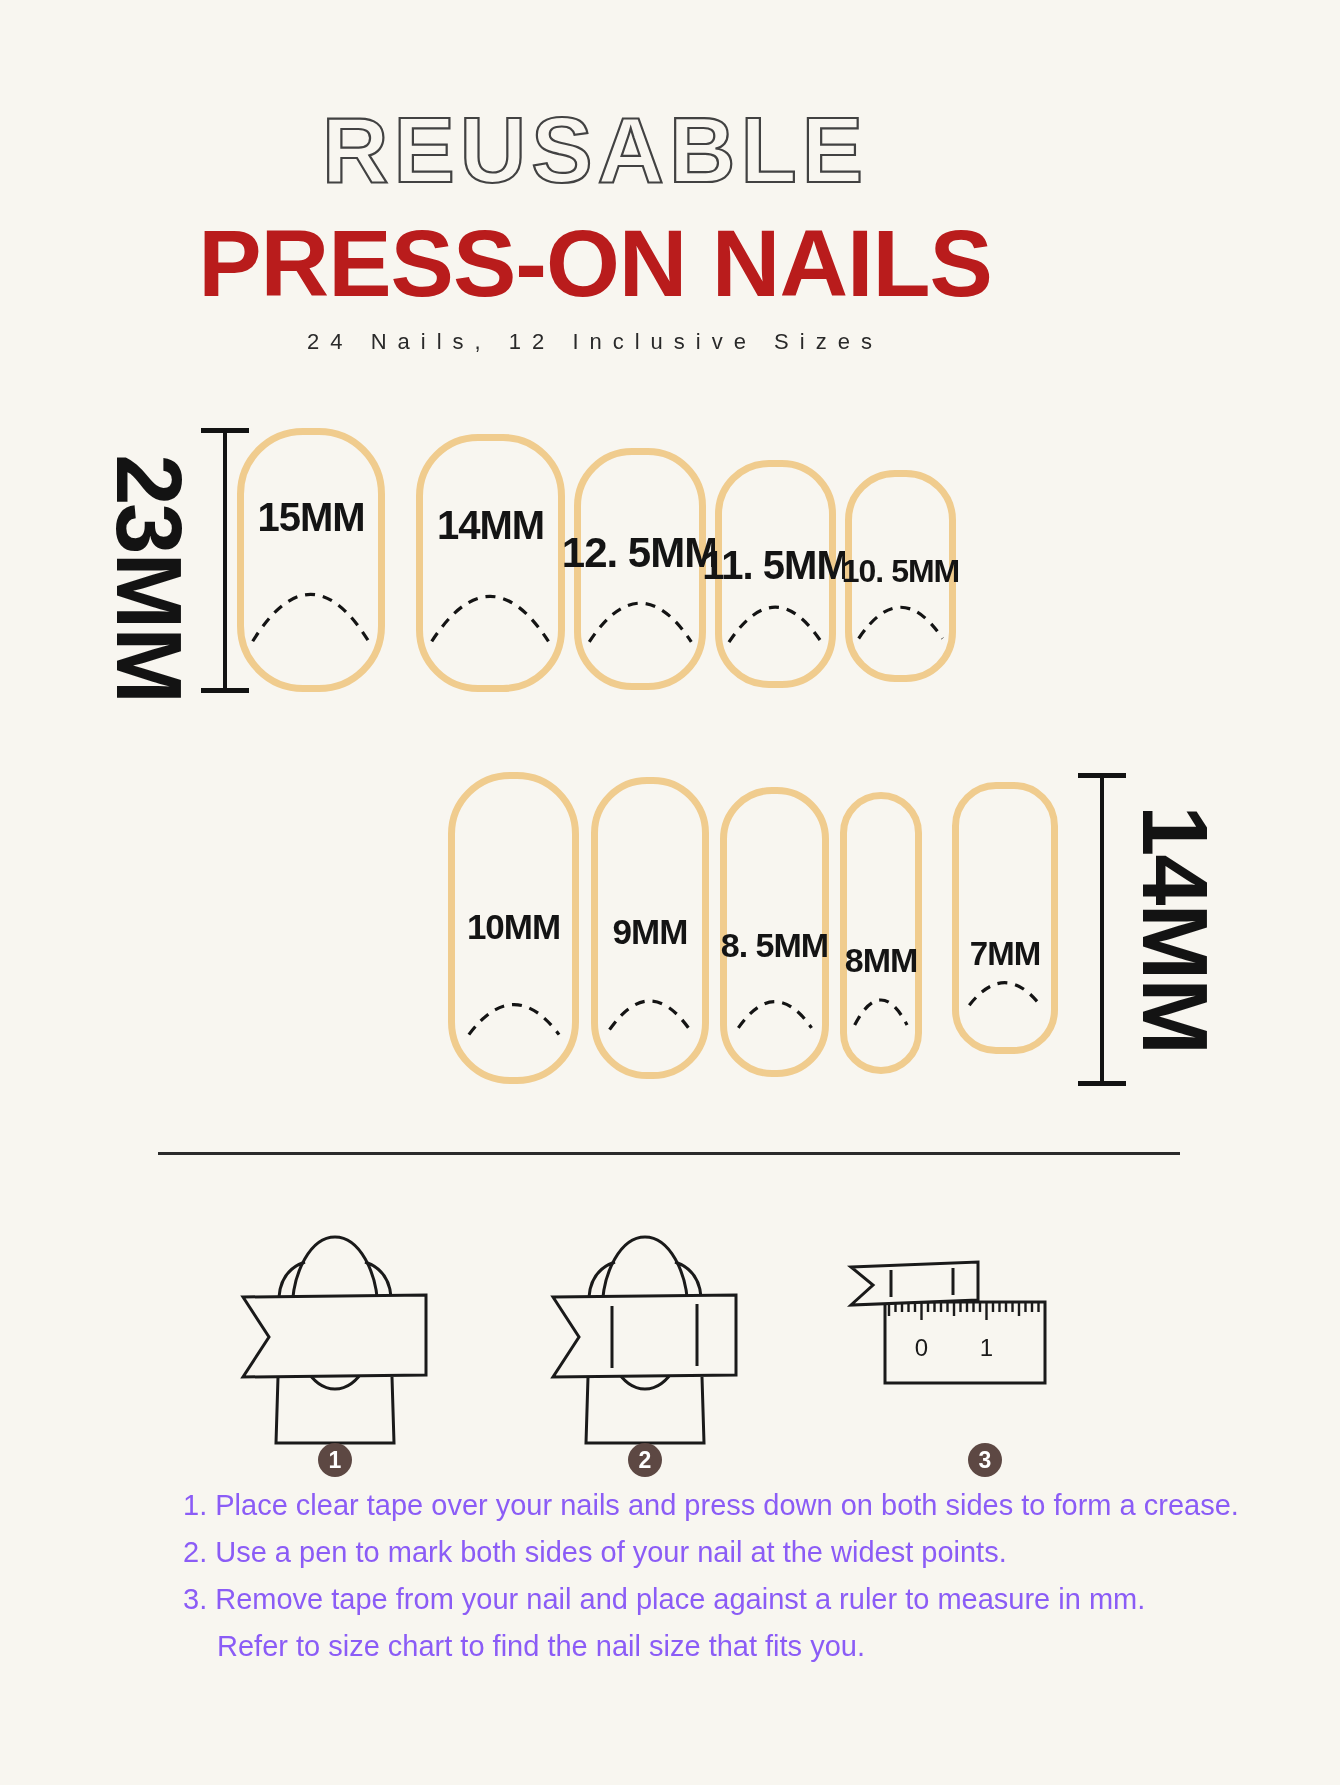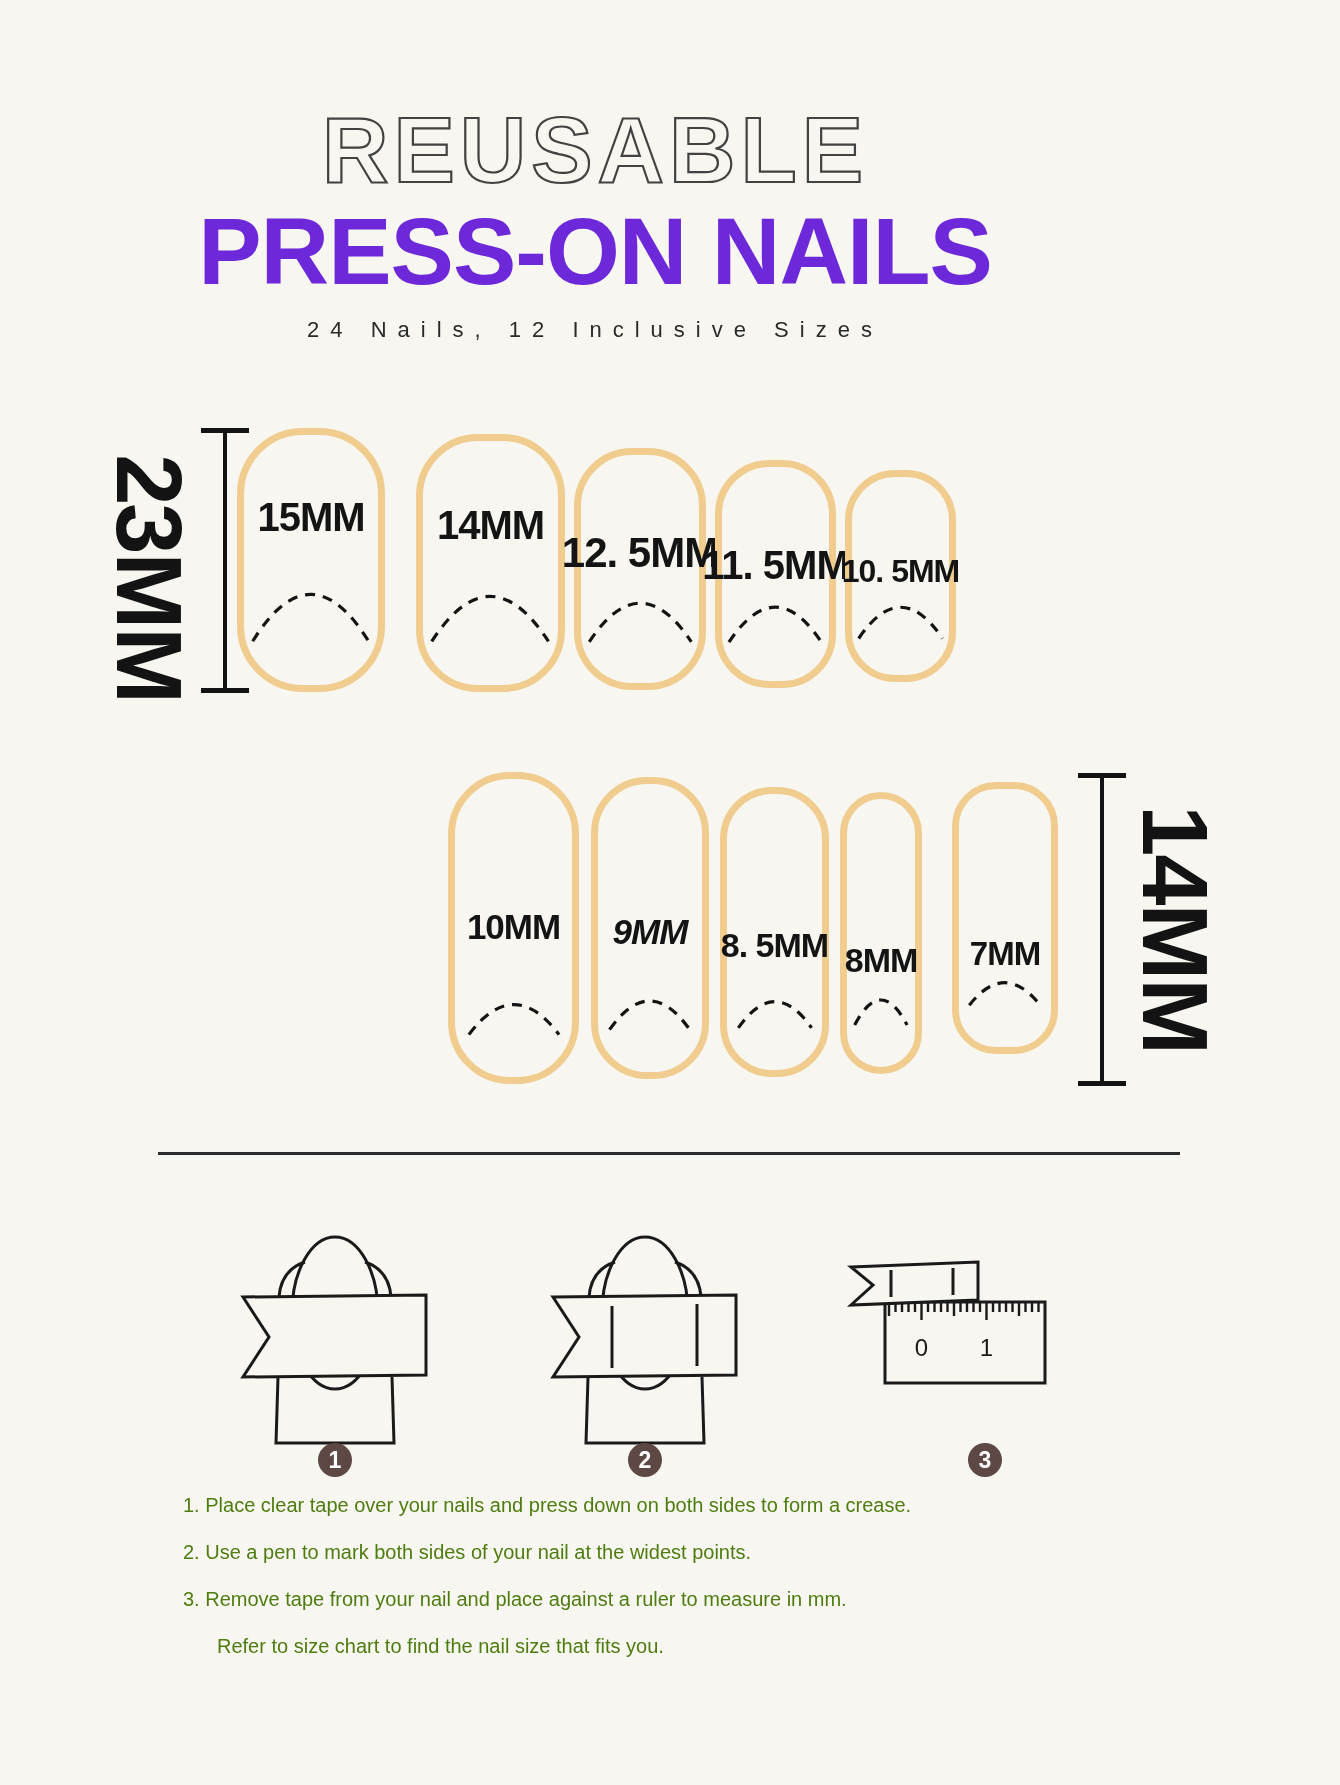--- a/index.html
+++ b/index.html
@@ -12,22 +12,22 @@
     overflow:hidden;
   }
   
   #header{position:absolute;left:0;top:0;width:1190px;text-align:center;}
   .title-outline{
     display:block;margin-top:104px;
     font-size:92px;font-weight:700;letter-spacing:5px;line-height:1.0;
     color:transparent;-webkit-text-stroke:2.2px #424242;
   }
   .title-main{
-    display:block;margin-top:8px;
-    font-size:95px;font-weight:800;letter-spacing:-1px;line-height:1.0;color:#6d28d9;
+    display:block;margin-top:20px;
+    font-size:95px;font-weight:800;letter-spacing:-1px;line-height:1.0;color:#b91c1c;
   }
   .subtitle{
     display:block;margin-top:18px;
     font-size:22px;font-weight:400;letter-spacing:11px;color:#2a2a2a;
   }
   .tagline{
     display:block;margin-top:8px;
     font-size:30px;font-weight:400;letter-spacing:9px;color:#2a2a2a;
   }
   
@@ -66,21 +66,21 @@
   .badge{
     position:absolute;width:34px;height:34px;border-radius:50%;
     background:#5d4843;color:#ffffff;
     display:flex;align-items:center;justify-content:center;
     font-size:23px;font-weight:700;
     transform:translate(-50%,-50%);
   }
   
   #instructions{
     position:absolute;left:183px;top:1482px;width:1060px;
-    font-size:20px;line-height:47px;color:#4d7c0f;
+    font-size:29px;line-height:47px;color:#8b5cf6;
   }
   .instr-indent{padding-left:34px;}
 </style>
 </head>
 <body>
 
 <div id="page">
 
   <div id="header">
     <span class="title-outline">REUSABLE</span>
@@ -124,21 +124,21 @@
       </svg>
   </div>
 
   <div class="nail" style="left:448px;top:772px;width:131px;height:312px;border-radius:62px;text-decoration:underline;">
     <span class="nlabel" style="top:128px;font-size:35px;">10MM</span>
     <svg class="smile" style="width:82%;left:9%;height:48px;bottom:40px;" viewBox="0 0 100 40" preserveAspectRatio="none">
         <path d="M3,38 Q50,-12 97,38"></path>
       </svg>
   </div>
   <div class="nail" style="left:591px;top:777px;width:118px;height:302px;border-radius:56px;">
-    <span class="nlabel" style="top:128px;font-size:35px;font-style:italic;">9MM</span>
+    <span class="nlabel" style="top:128px;font-size:35px;">9MM</span>
     <svg class="smile" style="width:82%;left:9%;height:46px;bottom:40px;" viewBox="0 0 100 40" preserveAspectRatio="none">
         <path d="M3,38 Q50,-12 97,38"></path>
       </svg>
   </div>
   <div class="nail" style="left:720px;top:787px;width:109px;height:290px;border-radius:52px;">
     <span class="nlabel" style="top:132px;font-size:34px;">8. 5MM</span>
     <svg class="smile" style="width:82%;left:9%;height:42px;bottom:40px;" viewBox="0 0 100 40" preserveAspectRatio="none">
         <path d="M3,38 Q50,-12 97,38"></path>
       </svg>
   </div>

